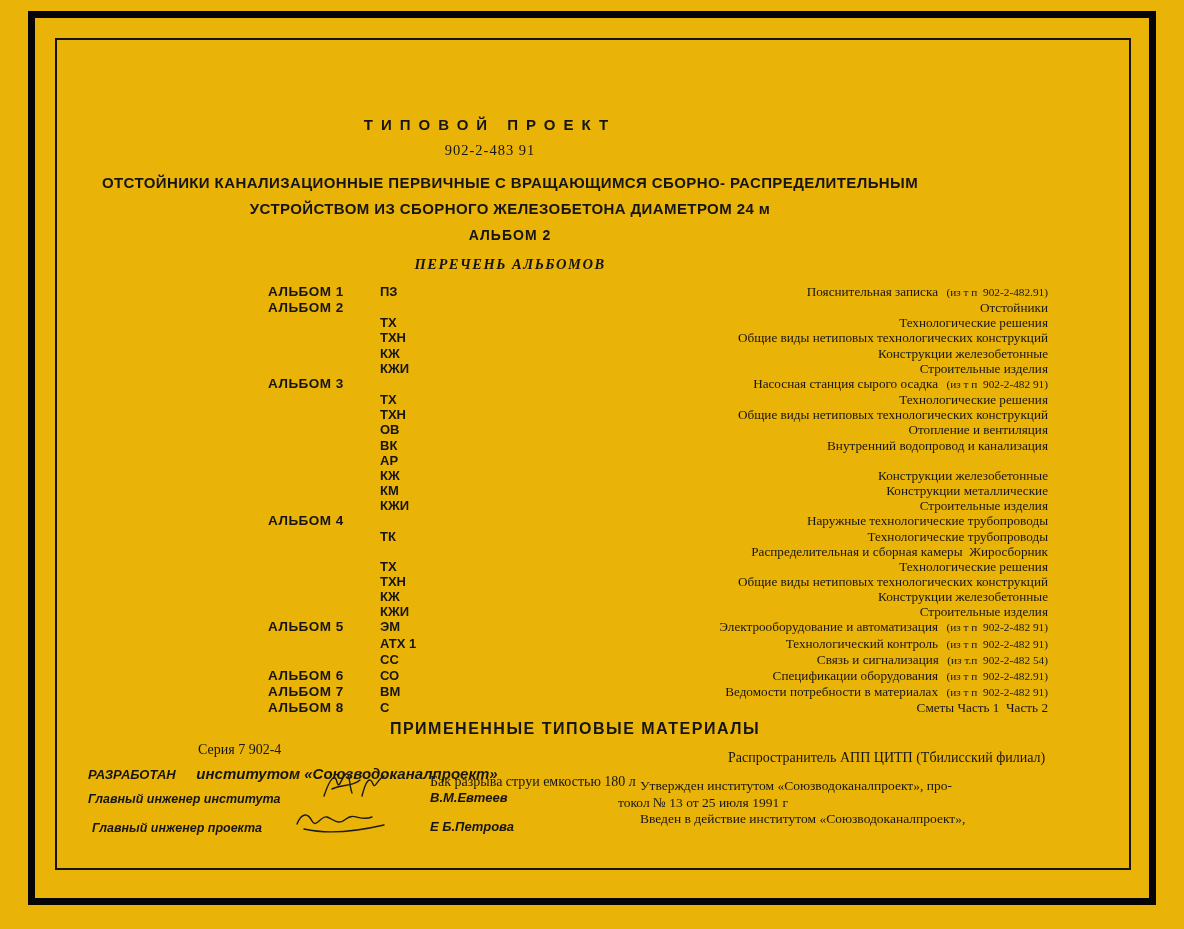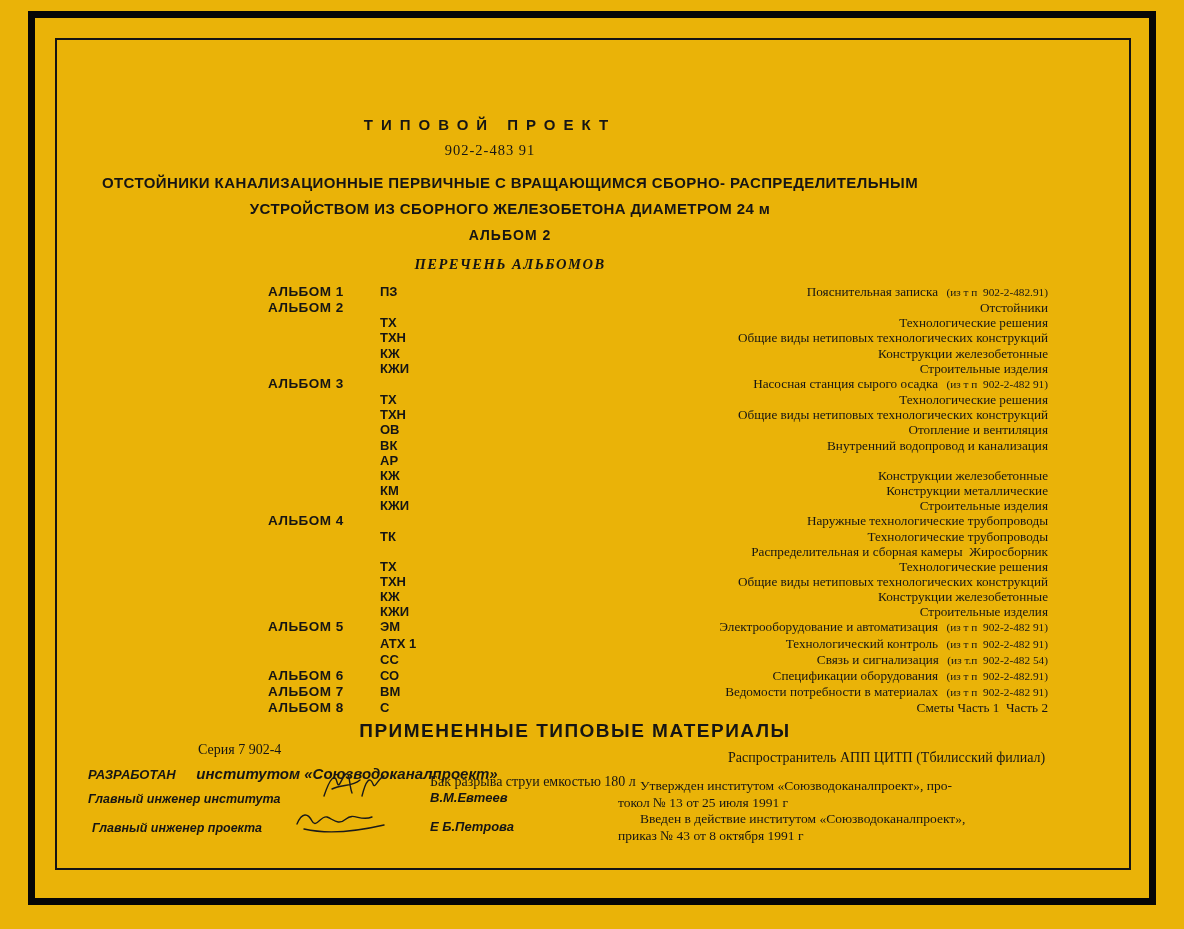--- a/index.html
+++ b/index.html
@@ -16,21 +16,21 @@
   .title-line1{left:60px;top:174px;width:900px;font-family:"Liberation Sans",sans-serif;font-weight:bold;font-size:15px;letter-spacing:.4px;}
   .title-line2{left:60px;top:200px;width:900px;font-family:"Liberation Sans",sans-serif;font-weight:bold;font-size:15px;letter-spacing:.4px;}
   .album-label{left:60px;top:227px;width:900px;font-family:"Liberation Sans",sans-serif;font-weight:bold;font-size:14px;letter-spacing:1px;}
   .list-heading{left:60px;top:256px;width:900px;font-style:italic;font-weight:bold;font-size:14.5px;letter-spacing:1.5px;}
   .albums{left:268px;top:284px;width:780px;font-size:13.2px;line-height:15.15px;}
   .row{display:flex;align-items:baseline;}
   .col-album{flex:0 0 112px;font-family:"Liberation Sans",sans-serif;font-weight:bold;font-size:13.5px;letter-spacing:.5px;}
   .col-code{flex:0 0 50px;font-family:"Liberation Sans",sans-serif;font-weight:bold;font-size:13px;}
   .col-text{flex:1;white-space:pre-wrap;text-align:right;}
   .col-note{font-size:11.3px;white-space:pre-wrap;}
-  .materials-heading{left:60px;top:720px;width:1030px;font-family:"Liberation Sans",sans-serif;font-weight:bold;font-size:19px;letter-spacing:1.5px;}
+  .materials-heading{left:60px;top:720px;width:1030px;font-family:"Liberation Sans",sans-serif;font-weight:bold;font-size:16px;letter-spacing:1.5px;}
   .series{left:198px;top:742px;font-size:14px;}
   .materials-item{left:430px;top:746px;font-size:14px;margin-top:28px;}
   .distributor{left:728px;top:750px;font-size:14px;}
   .developed{left:88px;top:765px;font-family:"Liberation Sans",sans-serif;font-style:italic;font-weight:bold;font-size:13px;}
   .developed .dev-by{margin-left:17px;font-size:15px;}
   .sign-label{font-family:"Liberation Sans",sans-serif;font-style:italic;font-weight:600;font-size:12.5px;}
   .sign-name{font-family:"Liberation Sans",sans-serif;font-style:italic;font-weight:bold;font-size:13px;}
   .chief1-label{left:88px;top:792px;}
   .chief1-name{left:430px;top:790px;}
   .chief2-label{left:92px;top:821px;}
@@ -219,15 +219,14 @@
     <svg width="96" height="30" viewBox="0 0 96 30">
       <path d="M5,18 C10,6 16,7 20,15 C24,23 29,9 35,11 C41,13 46,20 54,13 C62,6 68,16 80,11 M12,23 C34,28 62,26 92,19" fill="none" stroke="#1a1a1a" stroke-width="1.4" stroke-linecap="round"></path>
     </svg>
   </div>
   <div class="abs sign-name chief2-name">Е Б.Петрова</div>
 
   <div class="abs approval">
       <div class="line indent">Утвержден институтом «Союзводоканалпроект», про-</div>
       <div class="line">токол № 13 от 25 июля 1991 г</div>
       <div class="line indent">Введен в действие институтом «Союзводоканалпроект»,</div>
-      <div class="line">приказ № 43 от 8 октября 1991 г</div>
     </div>
 </div>
 
 </body></html>

